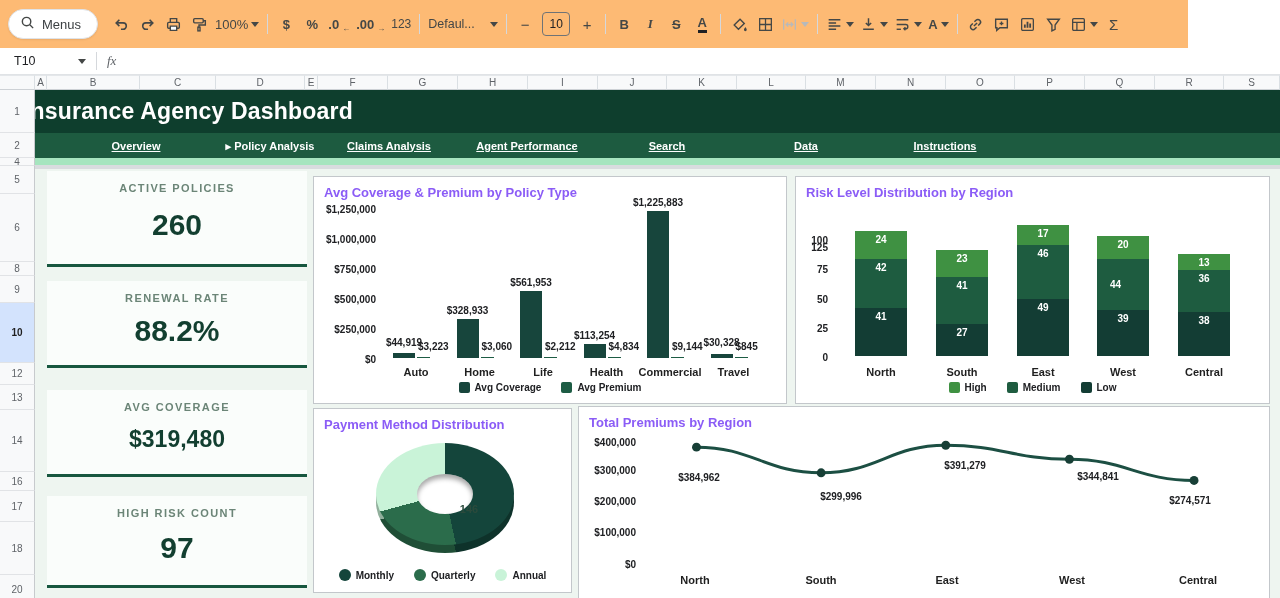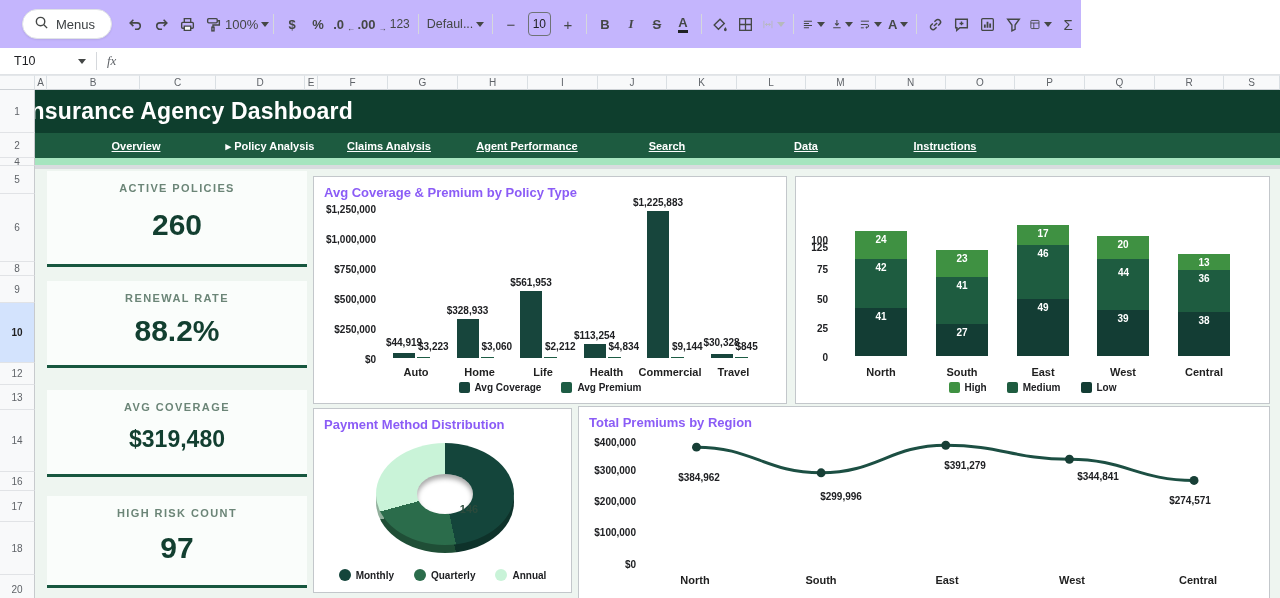--- a/index.html
+++ b/index.html
@@ -1,21 +1,21 @@
 <!DOCTYPE html>
 <html><head>
 <meta charset="utf-8">
 <style>
   html,body{margin:0;padding:0;background:#fff;}
   .stage{position:relative;width:1280px;height:598px;overflow:hidden;
          font-family:"Liberation Sans",sans-serif;background:#fff;}
 
   
-  .toolbar{position:absolute;left:0;top:0;width:1081px;height:48px;background:#c4b5fd;
-           display:flex;align-items:center;padding-left:22px;box-sizing:border-box;}
+  .toolbar{position:absolute;left:0;top:0;width:1188px;height:48px;background:#fdba74;
+           display:flex;align-items:center;padding-left:8px;box-sizing:border-box;}
   .menus-pill{display:flex;align-items:center;gap:7px;background:#fff;border:1px solid #e0e3e7;
               border-radius:20px;height:28px;padding:0 16px 0 11px;font-size:13px;color:#3c4043;
               box-shadow:0 1px 2px rgba(0,0,0,.08);margin-right:10px;}
   .tb{height:28px;min-width:26px;border-radius:4px;display:flex;align-items:center;gap:3px;
       justify-content:center;color:#444746;font-size:13px;padding:0 3px;box-sizing:border-box;}
   .tb svg{width:17px;height:17px;display:block;}
   .tb.txt{font-weight:bold;font-size:13px;}
   .caret{width:0;height:0;border:4px solid transparent;border-top:5px solid #444746;margin-top:5px;}
   .caret.gray{border-top-color:#b6b9bc;}
   .sep{width:1px;height:20px;background:#d5d8dc;margin:0 5px;flex:none;}
@@ -354,20 +354,21 @@
             <div class="sw" style="background: rgb(23, 69, 60);"></div>
             <div>Avg Coverage</div>
           </div>
           <div class="it">
             <div class="sw" style="background: rgb(29, 92, 68);"></div>
             <div>Avg Premium</div>
           </div>
         </div>
       </div>
     <div class="chart" id="c2" style="left:760px;top:86px;width:475px;height:228px;">
+      <div class="chart-title">Risk Level Distribution by Region</div>
     <div class="ylab" style="left: 6px; width: 26px; top: 175px;">0</div>
         <div class="ylab" style="left: 6px; width: 26px; top: 145.8px;">25</div>
         <div class="ylab" style="left: 6px; width: 26px; top: 116.6px;">50</div>
         <div class="ylab" style="left: 6px; width: 26px; top: 87.4px;">75</div>
         <div class="ylab" style="left: 6px; width: 26px; top: 58.2px;">100</div>
         <div class="ylab" style="left: 6px; width: 26px; top: 29px; margin-top: 36px;">125</div>
         <div class="bar" style="left: 59px; width: 52px; bottom: 47px; height: 47.888px; background: rgb(19, 61, 52);"></div>
         <div class="slab" style="left: 59px; width: 52px; bottom: 80.888px;">41</div>
         <div class="bar" style="left: 59px; width: 52px; bottom: 94.888px; height: 49.056px; background: rgb(30, 92, 64);"></div>
         <div class="slab" style="left: 59px; width: 52px; bottom: 129.944px;">42</div>
@@ -384,21 +385,21 @@
         <div class="bar" style="left: 221px; width: 52px; bottom: 47px; height: 57.232px; background: rgb(19, 61, 52);"></div>
         <div class="slab" style="left: 221px; width: 52px; bottom: 90.232px;">49</div>
         <div class="bar" style="left: 221px; width: 52px; bottom: 104.232px; height: 53.728px; background: rgb(30, 92, 64);"></div>
         <div class="slab" style="left: 221px; width: 52px; bottom: 143.96px;">46</div>
         <div class="bar" style="left: 221px; width: 52px; bottom: 157.96px; height: 19.856px; background: rgb(63, 145, 66);"></div>
         <div class="slab" style="left: 221px; width: 52px; bottom: 163.816px;">17</div>
         <div class="cat" style="left: 247px; top: 189px;">East</div>
         <div class="bar" style="left: 301px; width: 52px; bottom: 47px; height: 45.552px; background: rgb(19, 61, 52);"></div>
         <div class="slab" style="left: 301px; width: 52px; bottom: 78.552px;">39</div>
         <div class="bar" style="left: 301px; width: 52px; bottom: 92.552px; height: 51.392px; background: rgb(30, 92, 64);"></div>
-        <div class="slab" style="left: 301px; width: 37px; bottom: 125px; padding-left: 8px;">44</div>
+        <div class="slab" style="left: 301px; width: 37px; bottom: 113px;">44</div>
         <div class="bar" style="left: 301px; width: 52px; bottom: 143.944px; height: 23.36px; background: rgb(63, 145, 66);"></div>
         <div class="slab" style="left: 301px; width: 52px; bottom: 153.304px;">20</div>
         <div class="cat" style="left: 327px; top: 189px;">West</div>
         <div class="bar" style="left: 382px; width: 52px; bottom: 47px; height: 44.384px; background: rgb(19, 61, 52);"></div>
         <div class="slab" style="left: 382px; width: 52px; bottom: 77.384px;">38</div>
         <div class="bar" style="left: 382px; width: 52px; bottom: 91.384px; height: 42.048px; background: rgb(30, 92, 64);"></div>
         <div class="slab" style="left: 382px; width: 52px; bottom: 119.432px;">36</div>
         <div class="bar" style="left: 382px; width: 52px; bottom: 133.432px; height: 15.184px; background: rgb(63, 145, 66);"></div>
         <div class="slab" style="left: 382px; width: 52px; bottom: 134.616px;">13</div>
         <div class="cat" style="left: 408px; top: 189px;">Central</div>

